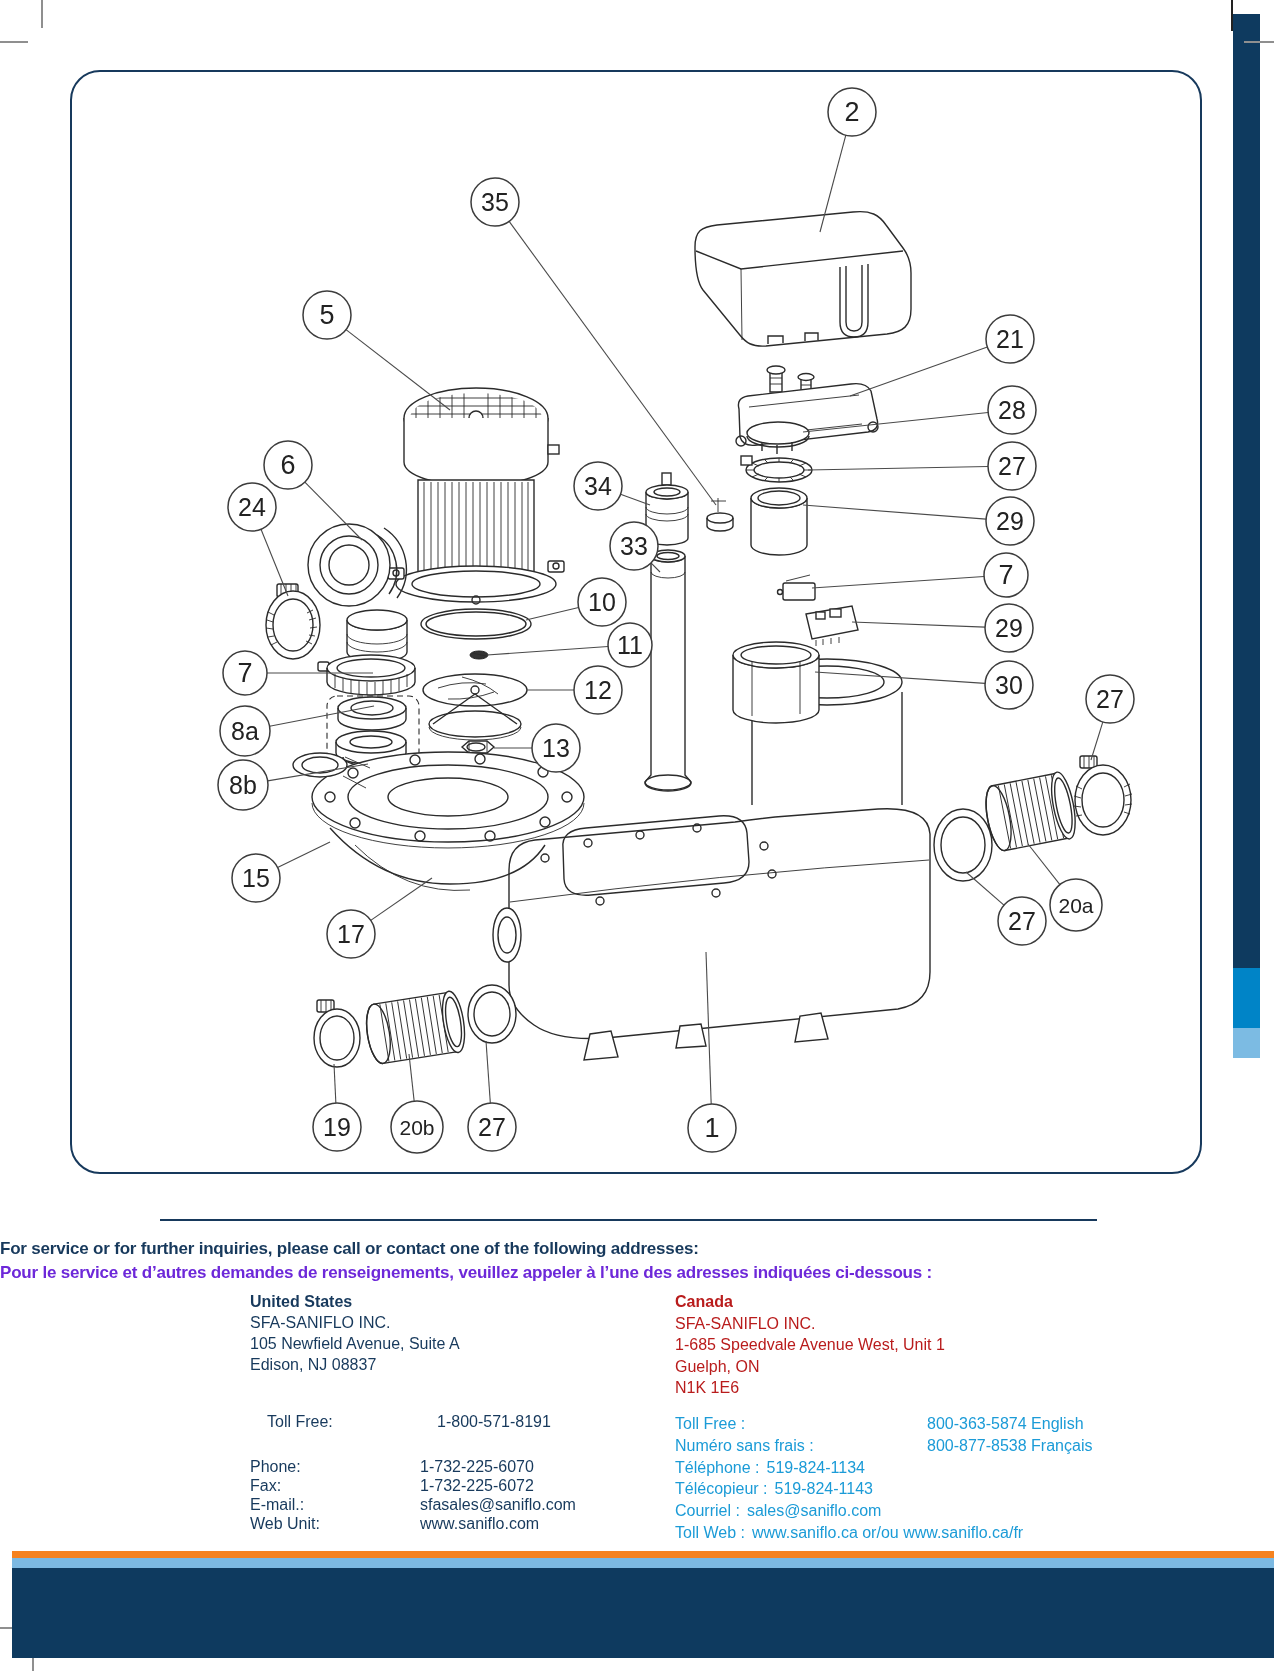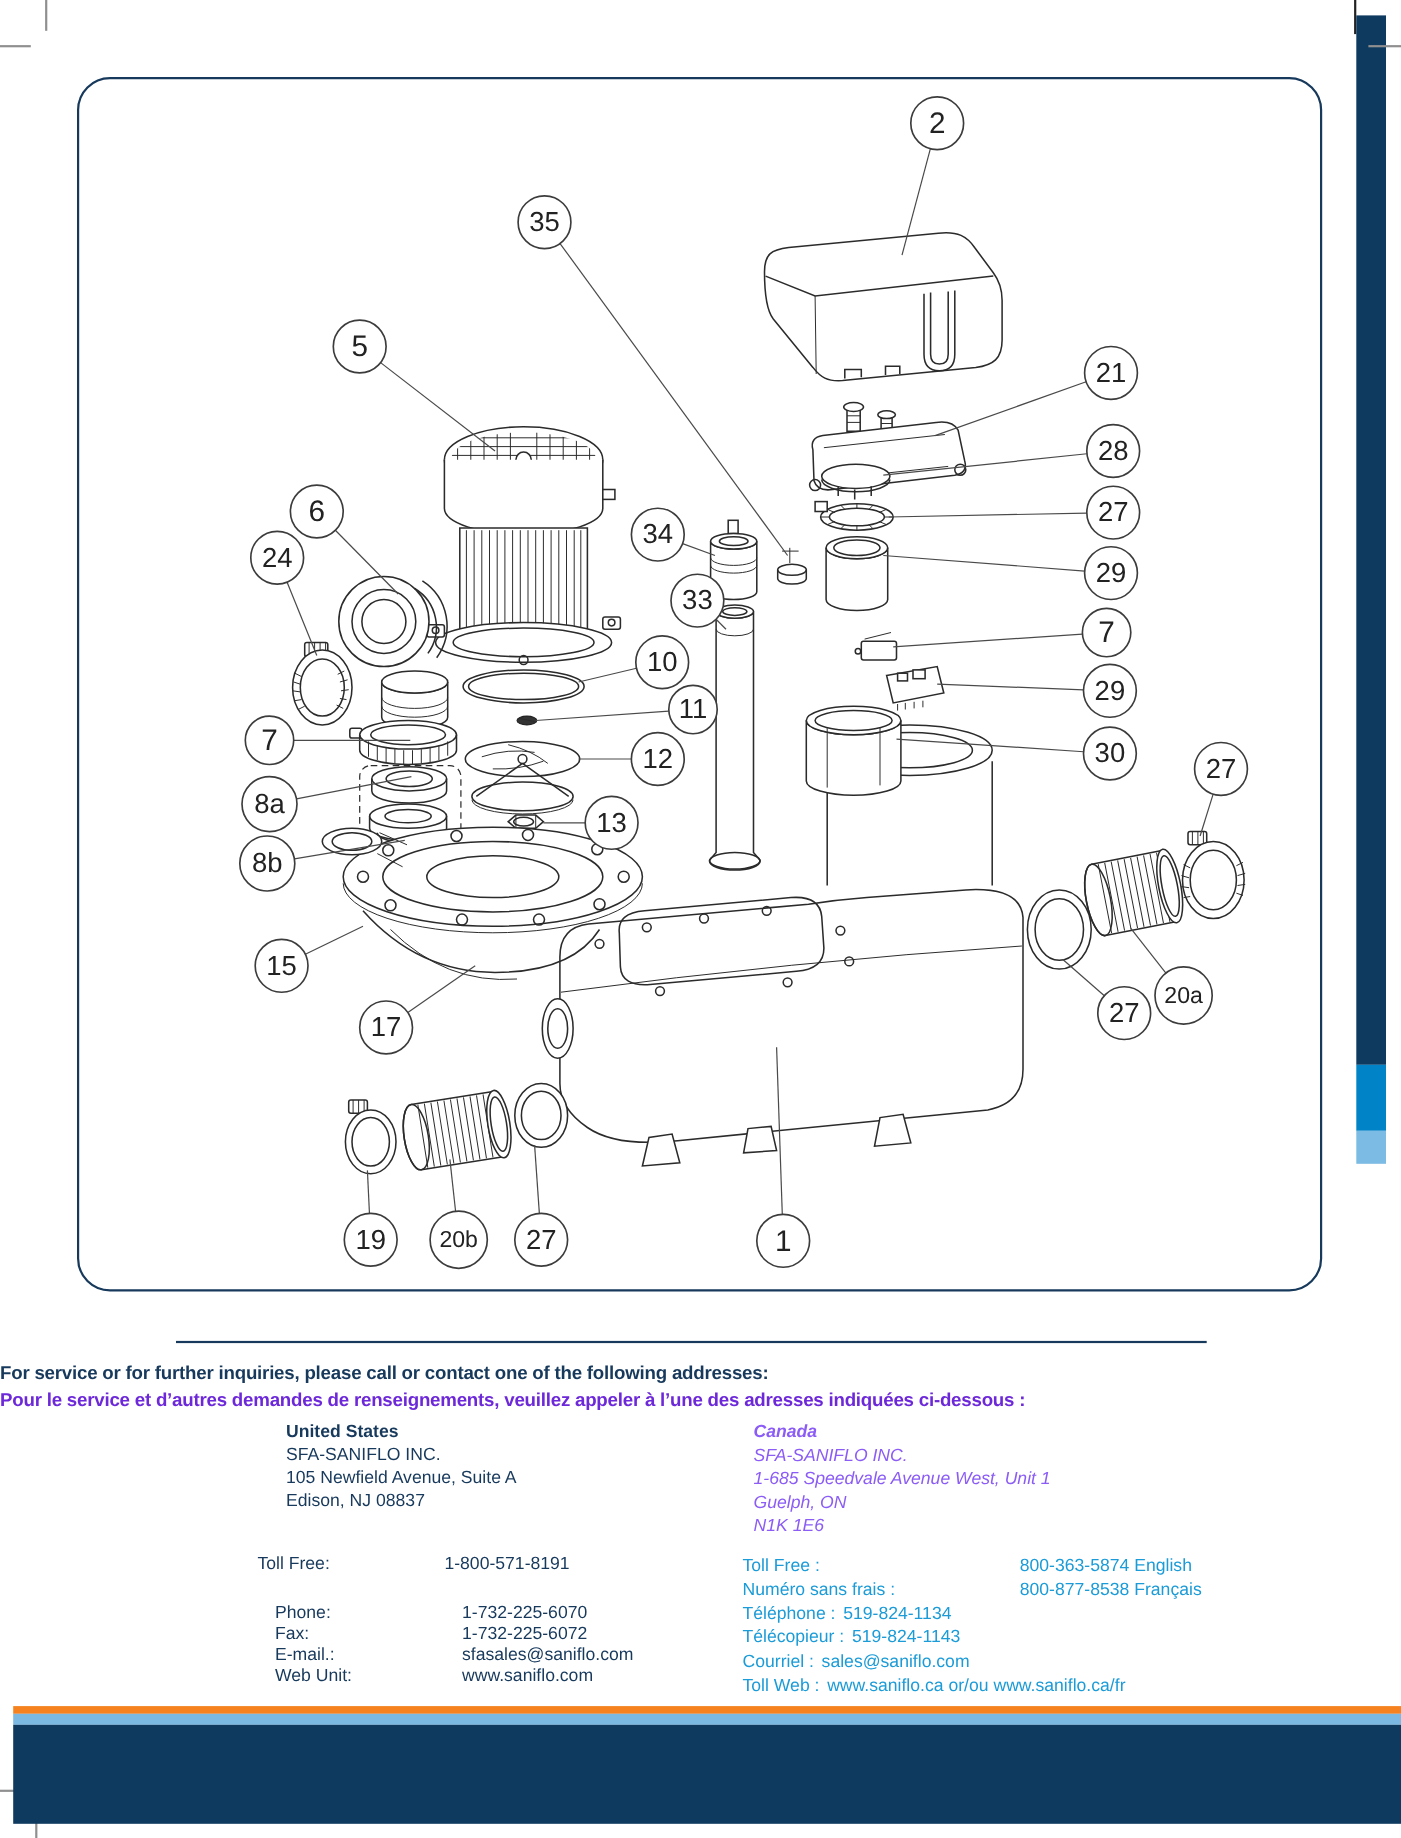--- a/index.html
+++ b/index.html
@@ -25,28 +25,28 @@
   .leader{stroke:#4a4a4a;stroke-width:1.1;fill:none;}
   .co{fill:#fff;stroke:#3c3c3c;stroke-width:1.5;}
   .ct{fill:#222;text-anchor:middle;font-family:"Liberation Sans",sans-serif;}
   
   .sep{position:absolute;left:160px;top:1219px;width:937px;height:2.4px;background:#17395c;}
   .svc{position:absolute;left:0;width:100%;text-align:left;font-size:17px;font-weight:700;
        letter-spacing:-0.2px;}
   .svc.en{top:1239px;color:#17395c;}
   .svc.fr{top:1263px;color:#6d28d9;}
   
-  .addr{position:absolute;font-size:16px;line-height:21px;color:#17395c;margin-left:10px;}
+  .addr{position:absolute;font-size:16px;line-height:21px;color:#17395c;}
   .addr .region{font-weight:700;}
   .addr.us{left:250px;top:1291px;}
-  .addr.ca{left:675px;top:1291px;color:#8b5cf6;line-height:21.5px;font-style:italic;}
+  .addr.ca{left:675px;top:1291px;color:#b91c1c;line-height:21.5px;}
   
   .contact{position:absolute;font-size:16px;color:#17395c;}
   .contact .lbl{display:inline-block;width:170px;}
-  #us-toll{left:234px;top:1413px;}
+  #us-toll{left:267px;top:1413px;}
   #us-rows{left:250px;top:1457px;line-height:19px;}
   #ca-contact{left:675px;top:1413px;color:#1b9bd7;line-height:21.8px;}
   .ca-row{position:relative;}
   .val-far{position:absolute;left:252px;top:0;white-space:nowrap;}
   .val-near{margin-left:7px;}
   
   .stripe{position:absolute;left:12px;width:1262px;}
   .stripe.orange{top:1551px;height:7px;background:#f5821f;}
   .stripe.lblue{top:1558px;height:10px;background:#7cb9e2;}
   .stripe.navy{top:1568px;height:90px;background:#0e3a5f;}

